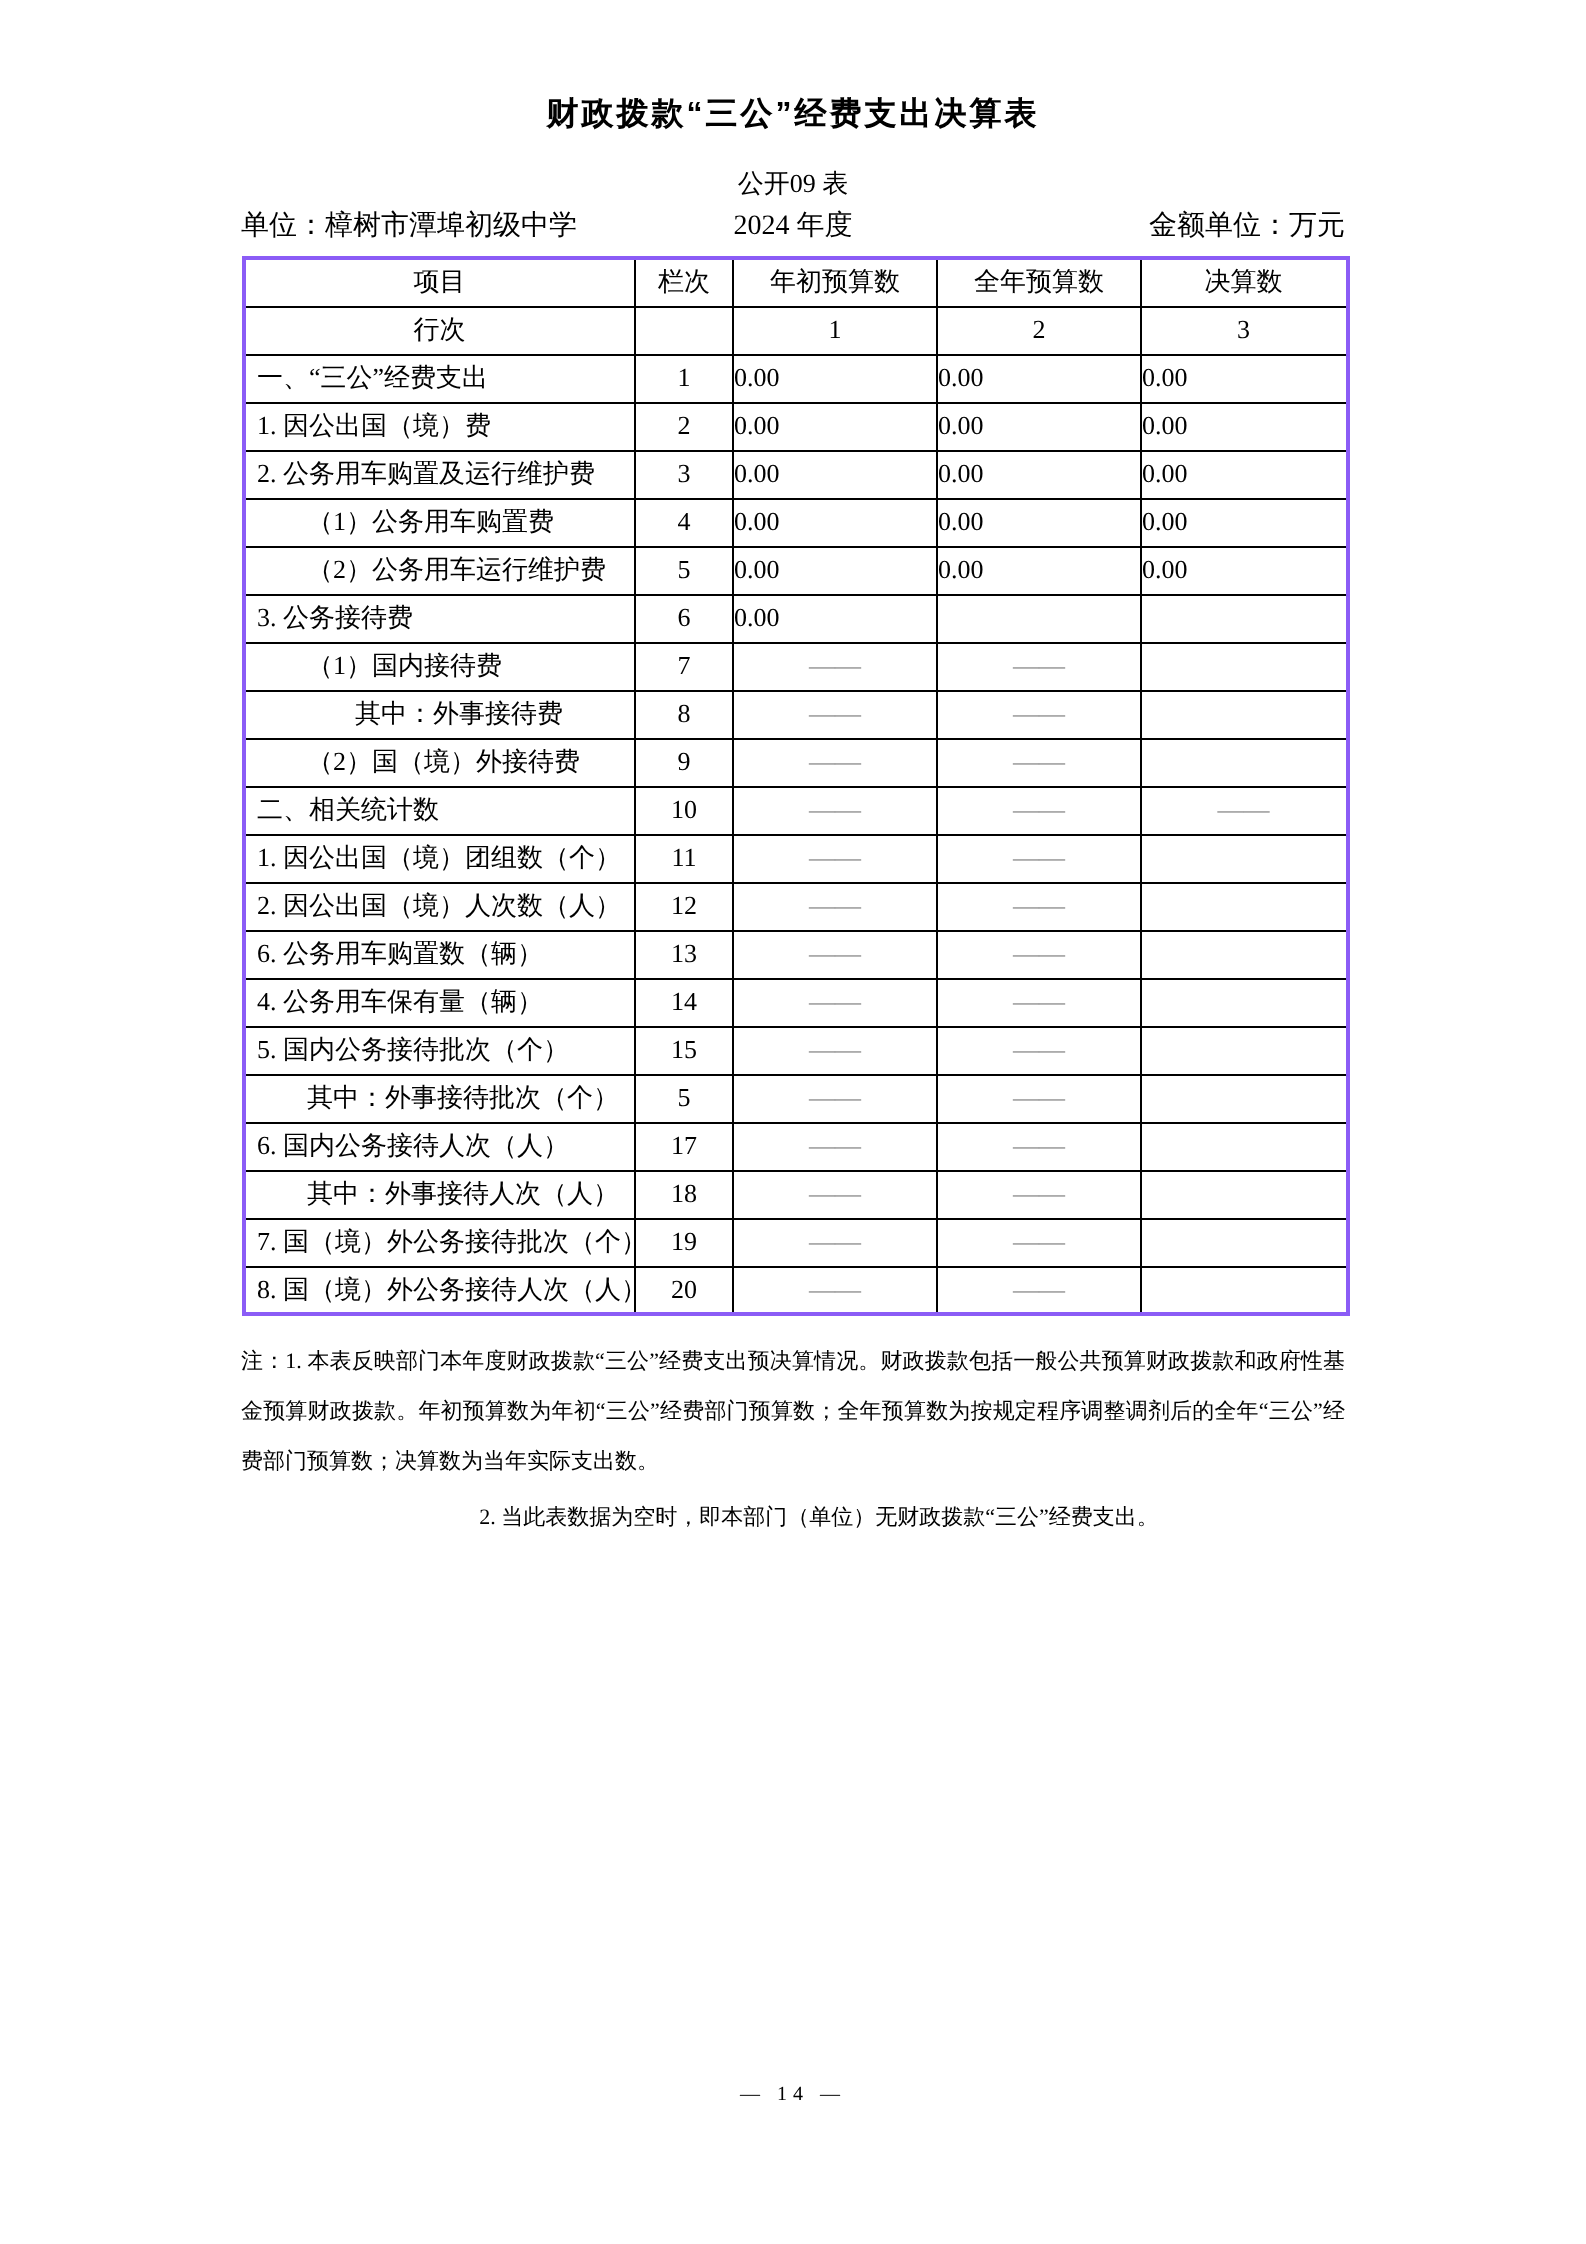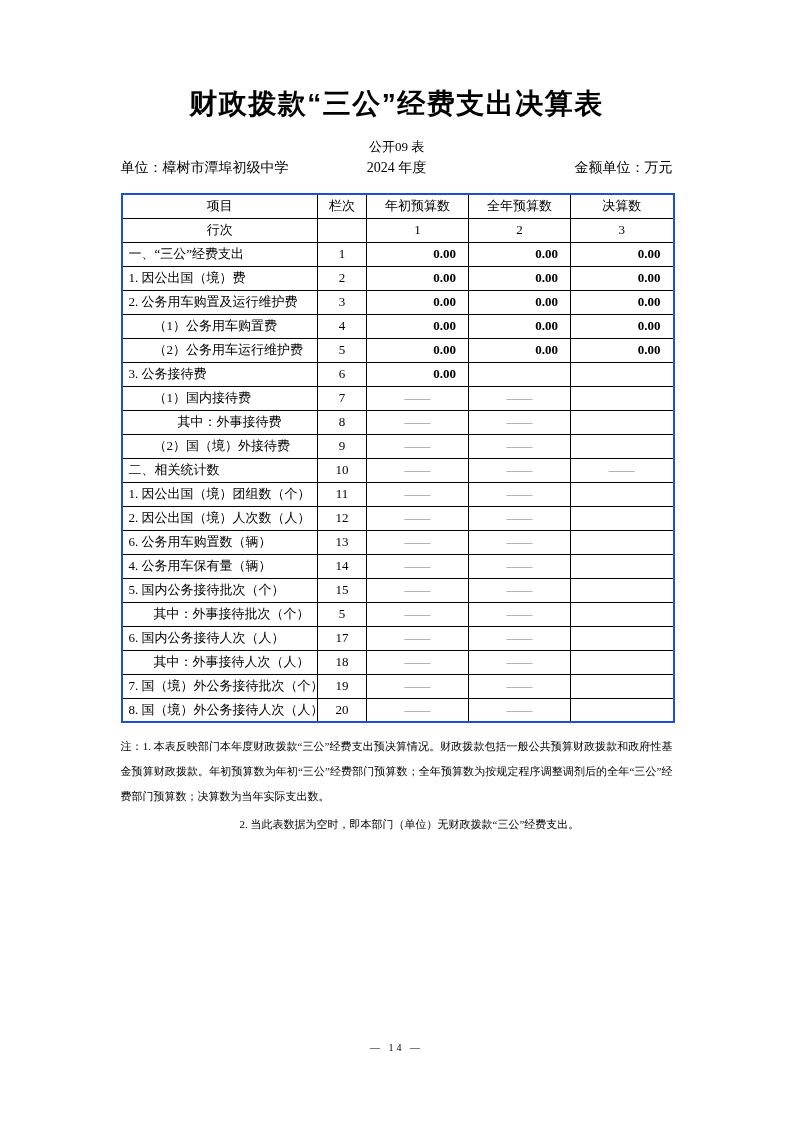--- a/index.html
+++ b/index.html
@@ -3,48 +3,48 @@
 <meta charset="utf-8">
 <style>
   html,body { margin:0; padding:0; background:#ffffff; }
   .page {
     width:793px; height:1122px; position:relative; margin:0 auto;
     background:#ffffff; color:#000;
     font-family:"Liberation Serif","DejaVu Serif",serif;
     overflow:hidden;
   }
   .title {
-    margin:0; padding-top:85px; text-align:center;
+    margin:0; padding-top:47px; text-align:center;
     font-family:"Liberation Sans","DejaVu Sans",sans-serif;
-    font-size:28px; font-weight:700; letter-spacing:1.5px;
+    font-size:16px; font-weight:700; letter-spacing:1.5px;
   }
   .content { width:552px; margin:0 auto; }
   .form-code { text-align:center; font-size:13px; margin-top:15px; }
   .meta-row {
     position:relative; display:flex; justify-content:space-between;
-    align-items:baseline; font-size:14px; margin-top:3px; margin-bottom:16px;
+    align-items:baseline; font-size:14px; margin-top:3px; margin-bottom:6px;
   }
   .meta-row .year {
     position:absolute; left:0; right:0; text-align:center; pointer-events:none;
   }
   table.fiscal-table {
     border-collapse:collapse; table-layout:fixed; width:552px;
-    font-size:13px; border:2px solid #1d4ed8;
+    font-size:13px; border:2px solid #8b5cf6;
   }
   .fiscal-table th, .fiscal-table td {
     border:1px solid #000; height:24px; box-sizing:border-box;
     padding:0; line-height:1.1; font-weight:normal; overflow:hidden;
     white-space:nowrap;
   }
   .fiscal-table th { text-align:center; }
   td.ctr { text-align:center; }
   td.item { text-align:left; padding-left:6px; }
   td.item.ind1 { padding-left:31px; }
   td.item.ind2 { padding-left:55px; }
-  td.num { text-align:right; padding-right:12px;font-weight:bold; }
+  td.num { text-align:left; padding-right:12px; }
   td.dash { text-align:center; color:#8c8c8c; }
   .note {
     font-size:11px; line-height:25px; text-align:justify;
     margin:11px 0 0 0;
   }
   .note.second { margin-top:3px; padding-left:26px; text-align:center; }
   .page-number {
     position:absolute; left:0; right:0; top:1042px; text-align:center;
     font-size:10px; letter-spacing:3px;
   }

